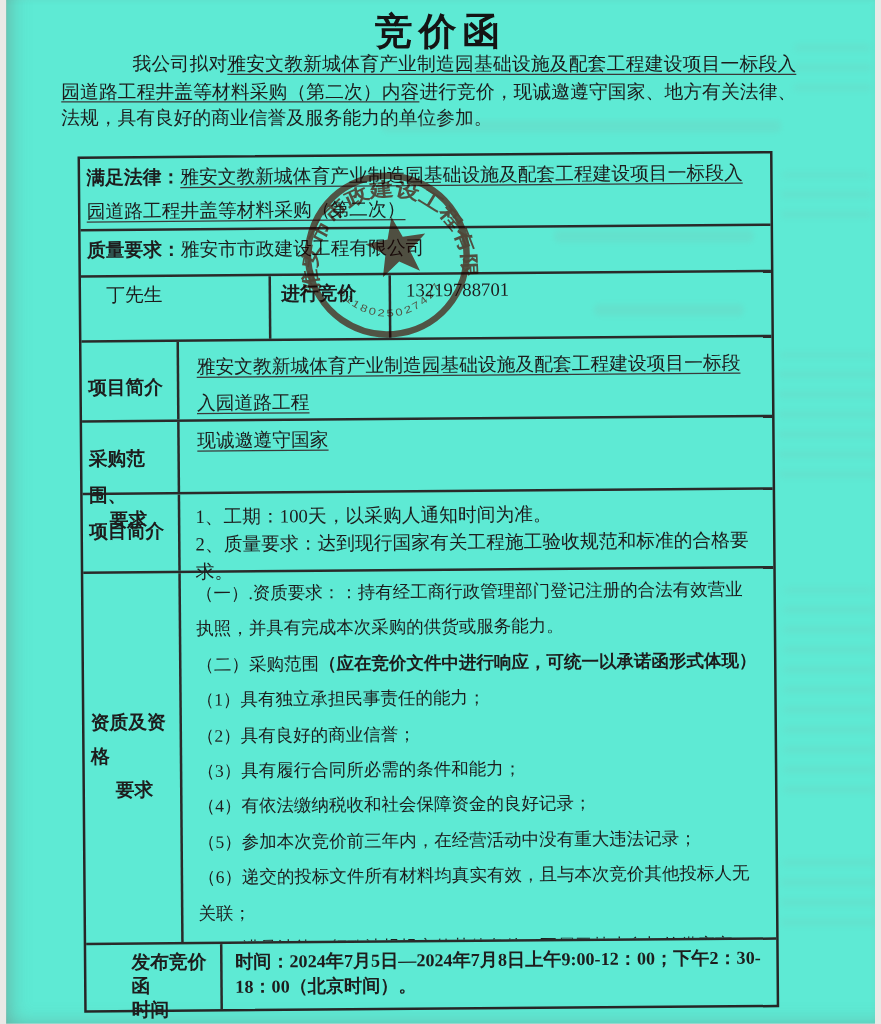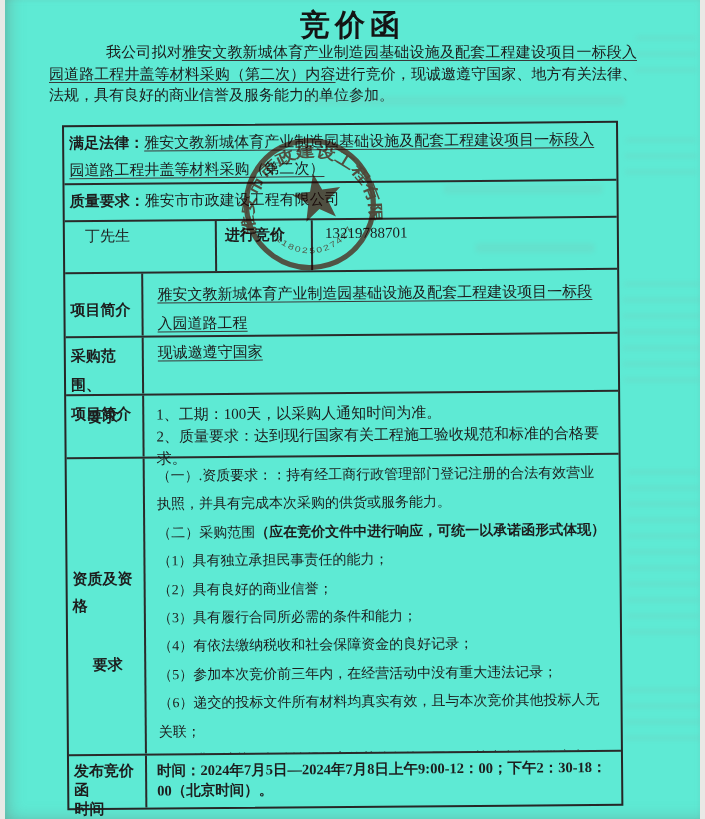--- a/index.html
+++ b/index.html
@@ -35,32 +35,32 @@
   .r2{height:37px;line-height:33px;padding-left:5px;}
   .r3{height:52px;}
   .r3 .lab{line-height:29px;}
   .c-name{width:152px;flex:0 0 152px;border-right:2px solid #2a2a2a;padding:5px 0 0 20px;}
   .c-mlab{width:96px;flex:0 0 96px;border-right:2px solid #2a2a2a;font-weight:bold;padding:5px 0 0 8px;}
   .c-phone{padding:5px 0 0 12px;}
   .r4{height:64px;}
   .r4 .lab{padding-top:27px;}
   .r4 .val{padding:7px 14px 0 14px;line-height:29px;}
   .r5{height:58px;}
-  .r5 .lab{line-height:29px;padding-top:4px;}
+  .r5 .lab{line-height:29px;padding-top:16px;}
   .r5 .val{padding:6px 14px 0 14px;}
   .r6{height:63px;}
   .r6 .lab{line-height:26px;padding-top:8px;text-align:left;}
   .r6 .lab .l2{text-align:center;}
   .r6 .val{padding:8px 10px 0 12px;line-height:22px;}
   .r7{height:297px;}
   .r7 .lab{display:flex;flex-direction:column;justify-content:center;align-items:flex-start;padding-top:0;line-height:27px;}
-  .r7 .lab .l2{align-self:center;margin-top:32px;}
+  .r7 .lab .l2{align-self:center;}
   .r7 .val{padding:4px 12px 0 12px;line-height:28.4px;font-size:14px;overflow:hidden;}
   .r8{height:54px;}
-  .r8 .lab{line-height:19px;padding-top:6px;}
+  .r8 .lab{line-height:19px;padding-top:6px;margin-left:31px;}
   .r8 .val{padding:5px 10px 0 10px;line-height:20px;font-weight:bold;font-size:14.5px;}
   .lab .l2{display:block;}
   .lab .l2.center{text-align:center;padding-right:6px;}
 
   
   .seal{
     position:absolute;left:229px;top:134px;width:152px;height:142px;
     mix-blend-mode:multiply;opacity:.88;pointer-events:none;
     transform:rotate(-10deg);
   }

